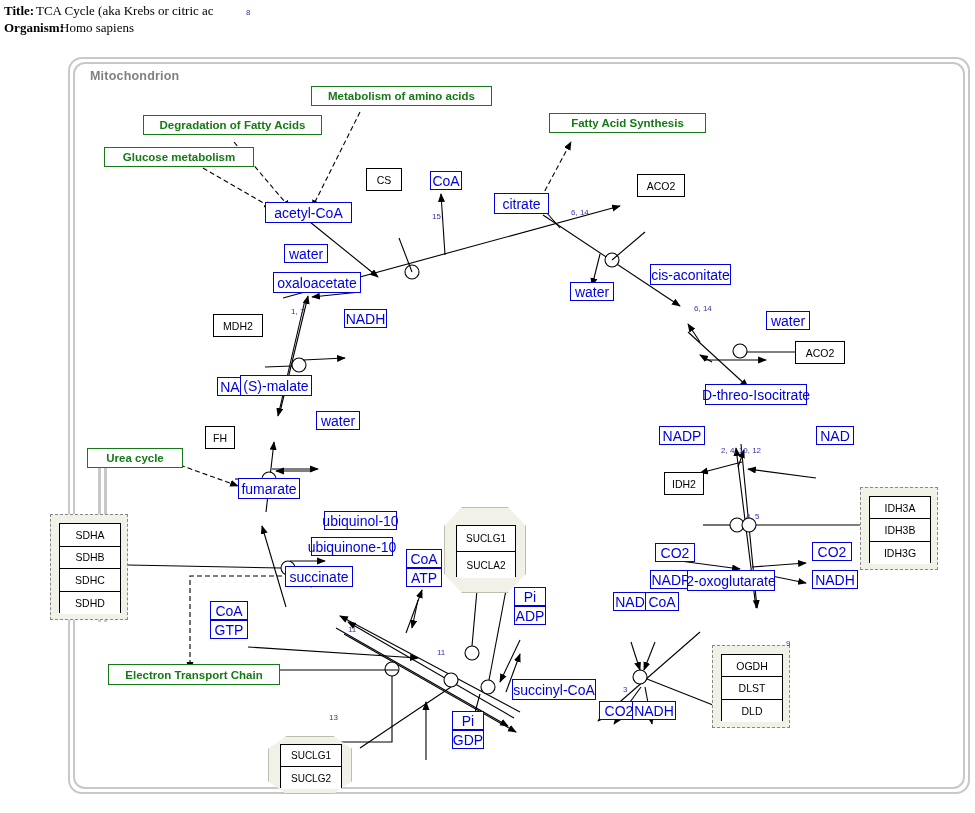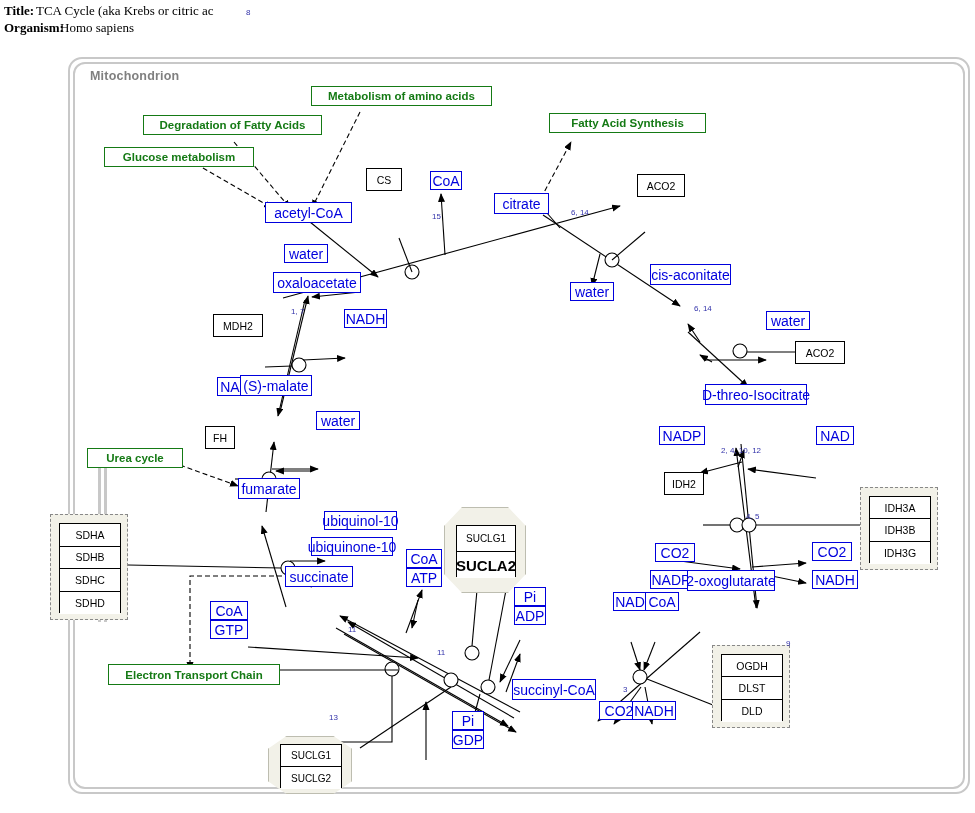--- a/index.html
+++ b/index.html
@@ -405,21 +405,21 @@
       <div class="subunit" style="height:22.3px;">OGDH</div>
       <div class="subunit" style="height:22.3px;">DLST</div>
       <div class="subunit" style="height:22.3px;">DLD</div>
     </div>
   </div>
   <span class="cnum" style="left:786px;top:597px;">9</span>
 
   <div class="complex-oct" style="left:444px;top:465px;width:82px;height:86px;">
     <div class="subunit-group" style="left:11px;top:17px;width:60px;height:52px;">
       <div class="subunit" style="height:26px;font-size:10px;">SUCLG1</div>
-      <div class="subunit" style="height:26px;font-size:15px;font-weight:bold;">SUCLA2</div>
+      <div class="subunit" style="height:26px;font-size:10px;">SUCLA2</div>
     </div>
   </div>
 
   <div class="complex-oct" style="left:268px;top:694px;width:84px;height:58px;">
     <div class="subunit-group" style="left:11px;top:7px;width:62px;height:44px;">
       <div class="subunit" style="height:22px;font-size:10px;">SUCLG1</div>
       <div class="subunit" style="height:22px;font-size:10px;">SUCLG2</div>
     </div>
   </div>
   <span class="cnum" style="left:329px;top:671px;">13</span>

